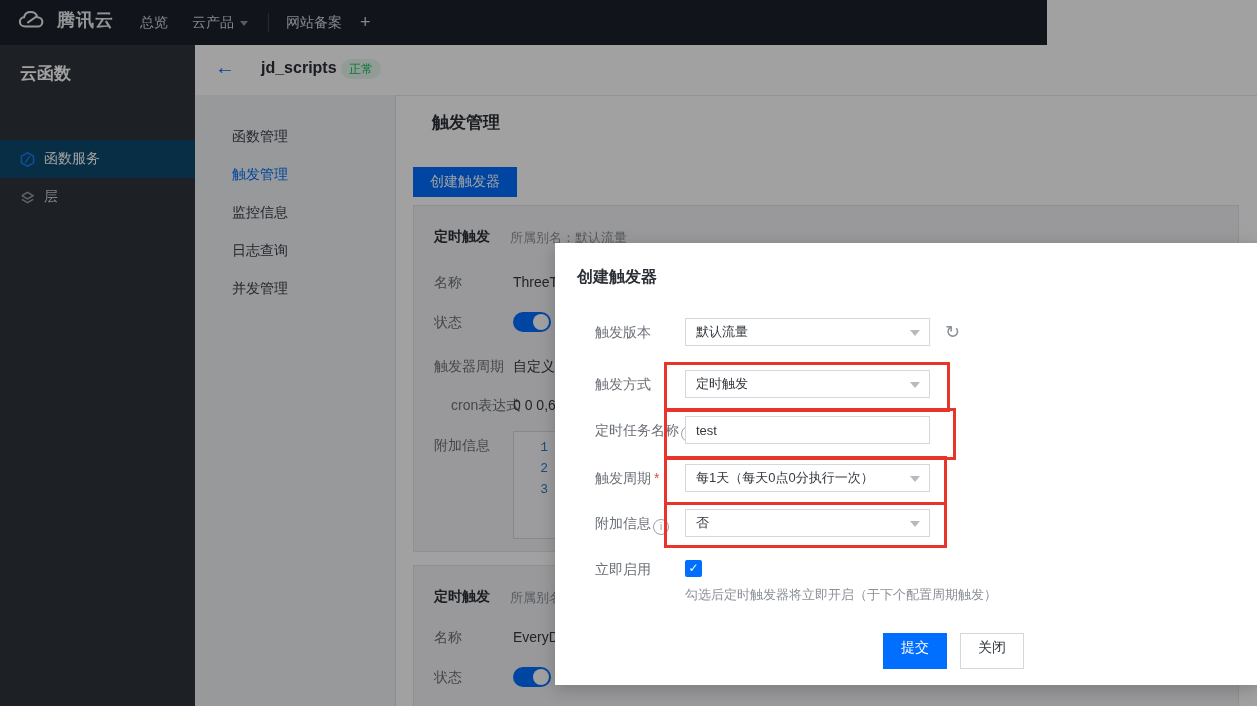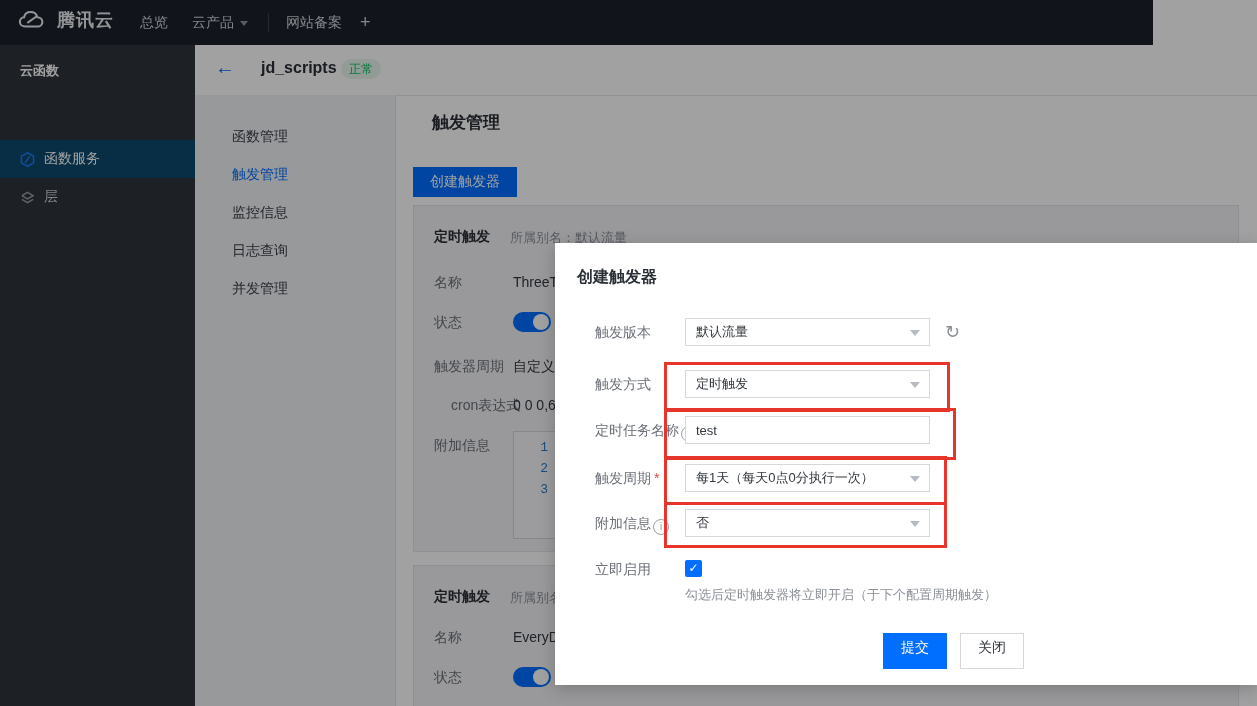--- a/index.html
+++ b/index.html
@@ -2,28 +2,28 @@
 <html><head>
 <meta charset="utf-8">
 <style>
   html,body{margin:0;padding:0;}
   body{
     width:1257px;height:706px;position:relative;overflow:hidden;
     font-family:"Liberation Sans","DejaVu Sans",sans-serif;
     background:#fff;-webkit-font-smoothing:antialiased;
   }
   
-  .topnav{position:absolute;left:0;top:0;width:1153px;height:45px;background:#1c222c;z-index:10;}
+  .topnav{position:absolute;left:0;top:0;width:1047px;height:45px;background:#1c222c;z-index:10;}
   .brand{position:absolute;left:18px;top:8px;display:flex;align-items:center;gap:9px;color:#e8eaee;font-size:18px;font-weight:bold;letter-spacing:1px;}
   .nav-item{position:absolute;top:0;height:45px;line-height:45px;color:#cfd3da;font-size:14px;cursor:pointer;}
   .nav-caret{display:inline-block;width:0;height:0;border-left:4px solid transparent;border-right:4px solid transparent;border-top:5px solid #8b919b;margin-left:6px;vertical-align:middle;}
   .nav-divider{position:absolute;left:268px;top:13px;height:19px;border-left:1px solid #3a4150;}
   
   .sidebar{position:absolute;left:0;top:45px;width:195px;height:661px;background:#2f333b;z-index:10;}
-  .sidebar-title{position:absolute;left:20px;top:17px;color:#ffffff;font-size:13px;font-weight:bold;}
+  .sidebar-title{position:absolute;left:20px;top:17px;color:#ffffff;font-size:17px;font-weight:bold;}
   .side-item{position:absolute;left:0;width:195px;height:38px;display:flex;align-items:center;color:#c8ccd3;font-size:14px;cursor:pointer;}
   .side-item .s-icon{width:15px;height:15px;margin-left:20px;margin-right:9px;flex:0 0 auto;}
   .side-item.active{background:#0c4a6e;color:#ffffff;}
   
   .subheader{position:absolute;left:195px;top:45px;width:1062px;height:50px;background:#ffffff;border-bottom:1px solid #e7e7e7;z-index:5;}
   .back-arrow{position:absolute;left:20px;top:11px;color:#006eff;font-size:20px;font-weight:bold;cursor:pointer;}
   .fn-name{position:absolute;left:66px;top:14px;color:#2b2f36;font-size:16px;font-weight:bold;}
   .status-badge{position:absolute;left:146px;top:14px;height:20px;line-height:20px;padding:0 8px;border-radius:10px;background:#e7f6ed;color:#0abf5b;font-size:12px;}
   
   .submenu{position:absolute;left:195px;top:95px;width:200px;height:611px;background:#f1f2f4;border-right:1px solid #dcdfe3;z-index:5;}

